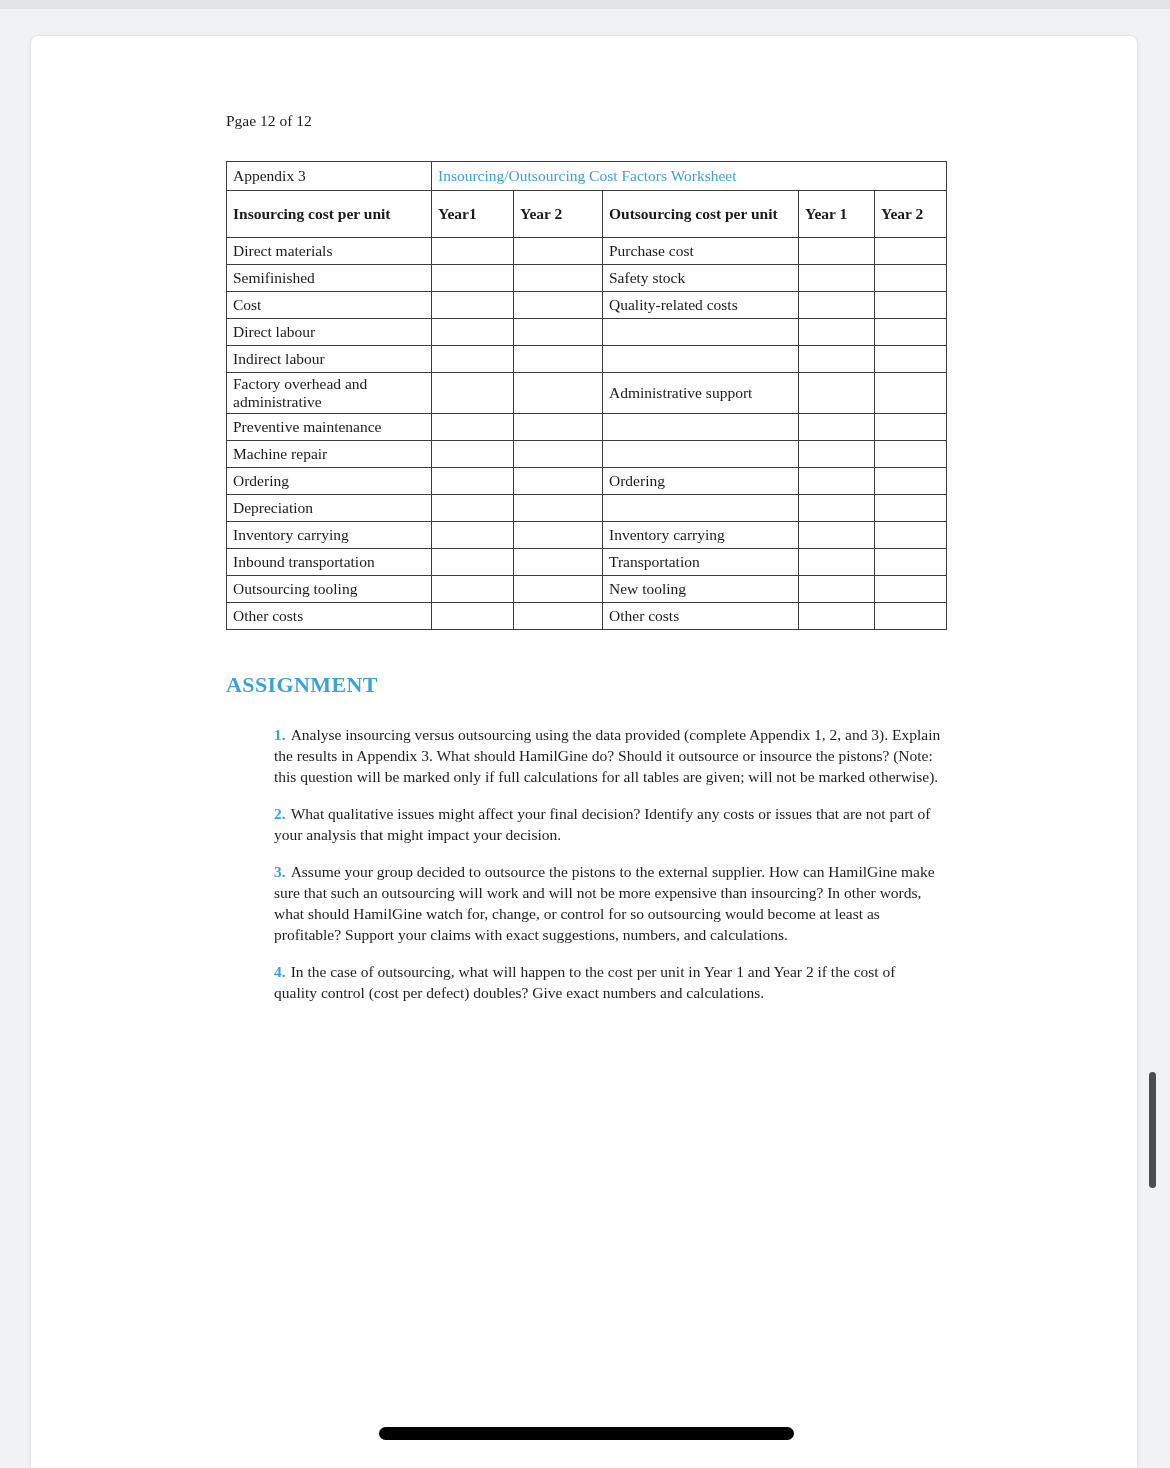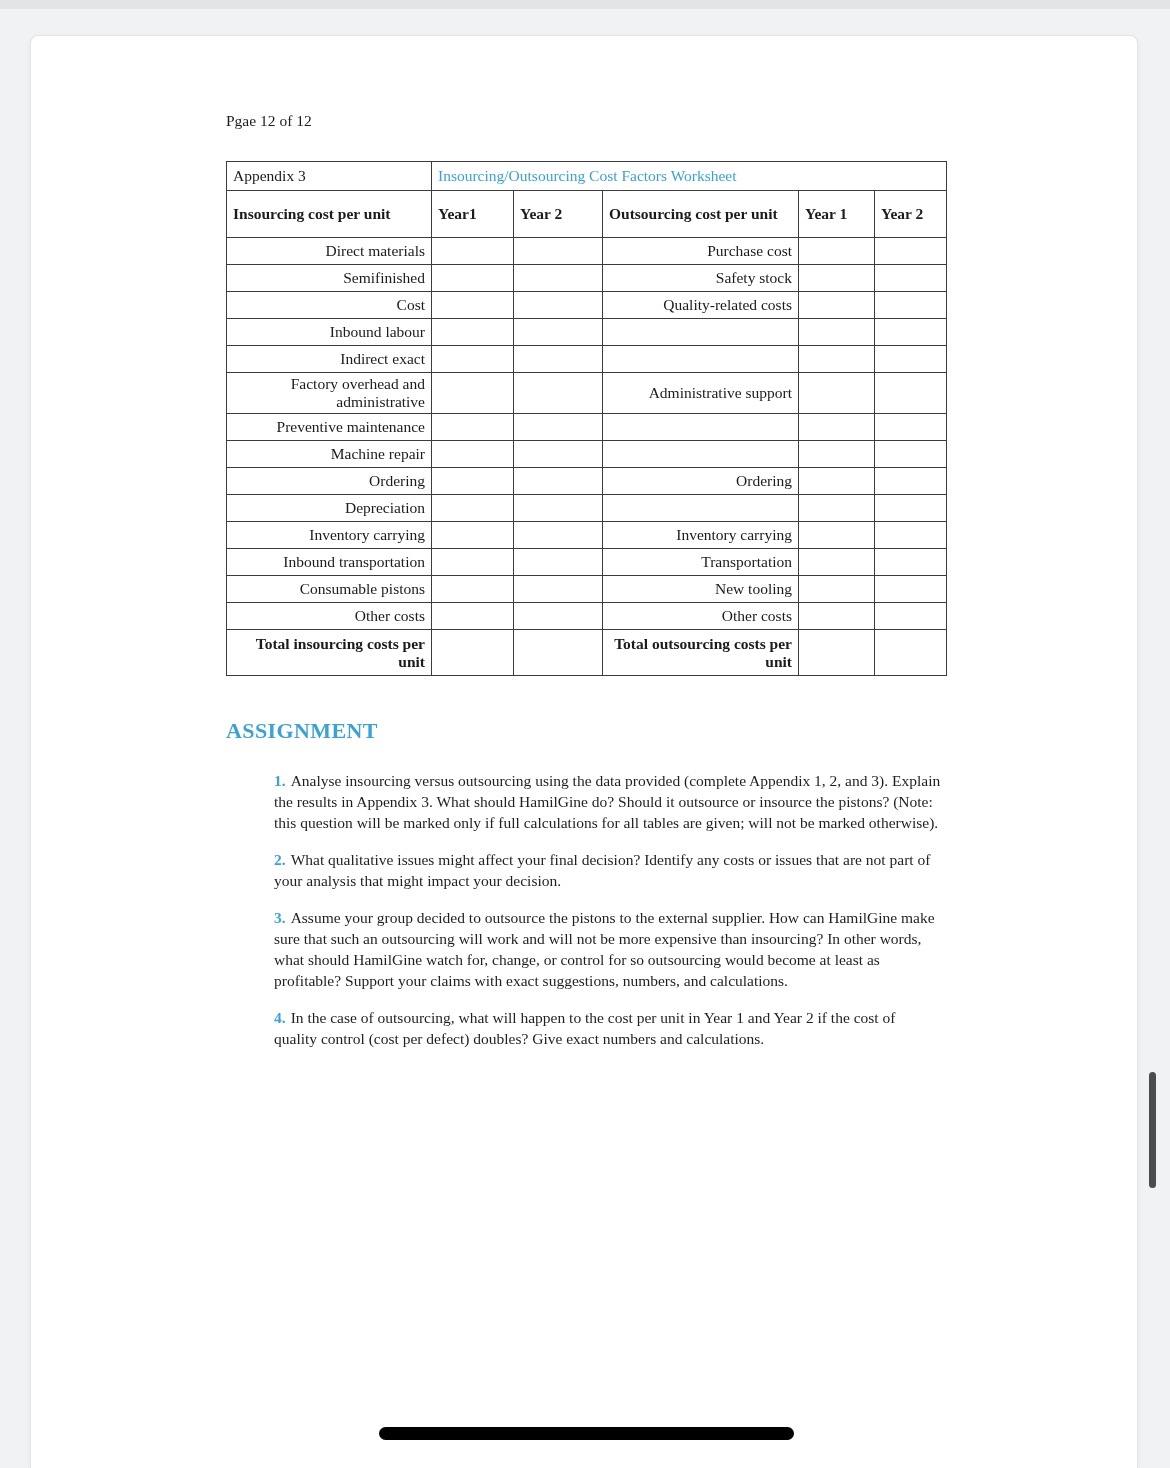--- a/index.html
+++ b/index.html
@@ -47,21 +47,21 @@
     text-align: left;
     vertical-align: middle;
     overflow: hidden;
   }
   tr.appendix-row th { height: 29px; }
   .appendix-label { font-weight: bold; font-size: 16px; margin-top: 36px; }
   .worksheet-title { font-weight: bold; font-size: 16px; color: #3ba2d8; }
   tr.col-header-row th { height: 47px; font-weight: bold; }
   th.center, td.center { text-align: center; }
   tbody tr { height: 27px; }
-  tbody td.label-cell { text-align: right; }
+  tbody td.label-cell { text-align: left; }
   tr.total-row td { font-weight: bold; height: 46px; }
   .assignment-heading {
     margin-top: 42px;
     font-size: 22px;
     font-weight: bold;
     letter-spacing: 0.4px;
     color: #3ba2d8;
   }
   .assignment-list { margin-top: 26px; }
   .assignment-item {
@@ -144,29 +144,29 @@
           </tr>
           <tr>
             <td class="label-cell">Cost</td>
             <td></td>
             <td></td>
             <td class="label-cell">Quality-related costs</td>
             <td></td>
             <td></td>
           </tr>
           <tr>
-            <td class="label-cell">Inbound labour</td>
-            <td></td>
-            <td></td>
-            <td class="label-cell"></td>
-            <td></td>
-            <td></td>
-          </tr>
-          <tr>
-            <td class="label-cell">Indirect exact</td>
+            <td class="label-cell">Direct labour</td>
+            <td></td>
+            <td></td>
+            <td class="label-cell"></td>
+            <td></td>
+            <td></td>
+          </tr>
+          <tr>
+            <td class="label-cell">Indirect labour</td>
             <td></td>
             <td></td>
             <td class="label-cell"></td>
             <td></td>
             <td></td>
           </tr>
           <tr>
             <td class="label-cell">Factory overhead and administrative</td>
             <td></td>
             <td></td>
@@ -216,40 +216,32 @@
           </tr>
           <tr>
             <td class="label-cell">Inbound transportation</td>
             <td></td>
             <td></td>
             <td class="label-cell">Transportation</td>
             <td></td>
             <td></td>
           </tr>
           <tr>
-            <td class="label-cell">Consumable pistons</td>
+            <td class="label-cell">Outsourcing tooling</td>
             <td></td>
             <td></td>
             <td class="label-cell">New tooling</td>
             <td></td>
             <td></td>
           </tr>
           <tr>
             <td class="label-cell">Other costs</td>
             <td></td>
             <td></td>
             <td class="label-cell">Other costs</td>
-            <td></td>
-            <td></td>
-          </tr>
-          <tr class="total-row">
-            <td class="label-cell">Total insourcing costs per unit</td>
-            <td></td>
-            <td></td>
-            <td class="label-cell">Total outsourcing costs per unit</td>
             <td></td>
             <td></td>
           </tr>
         </tbody>
     </table>
 
     <div class="assignment-heading">ASSIGNMENT</div>
 
     <div class="assignment-list">
         <div class="assignment-item"><span class="num">1.</span><span>Analyse insourcing versus outsourcing using the data provided (complete Appendix 1, 2, and 3). Explain the results in Appendix 3. What should HamilGine do? Should it outsource or insource the pistons? (Note: this question will be marked only if full calculations for all tables are given; will not be marked otherwise).</span></div>

